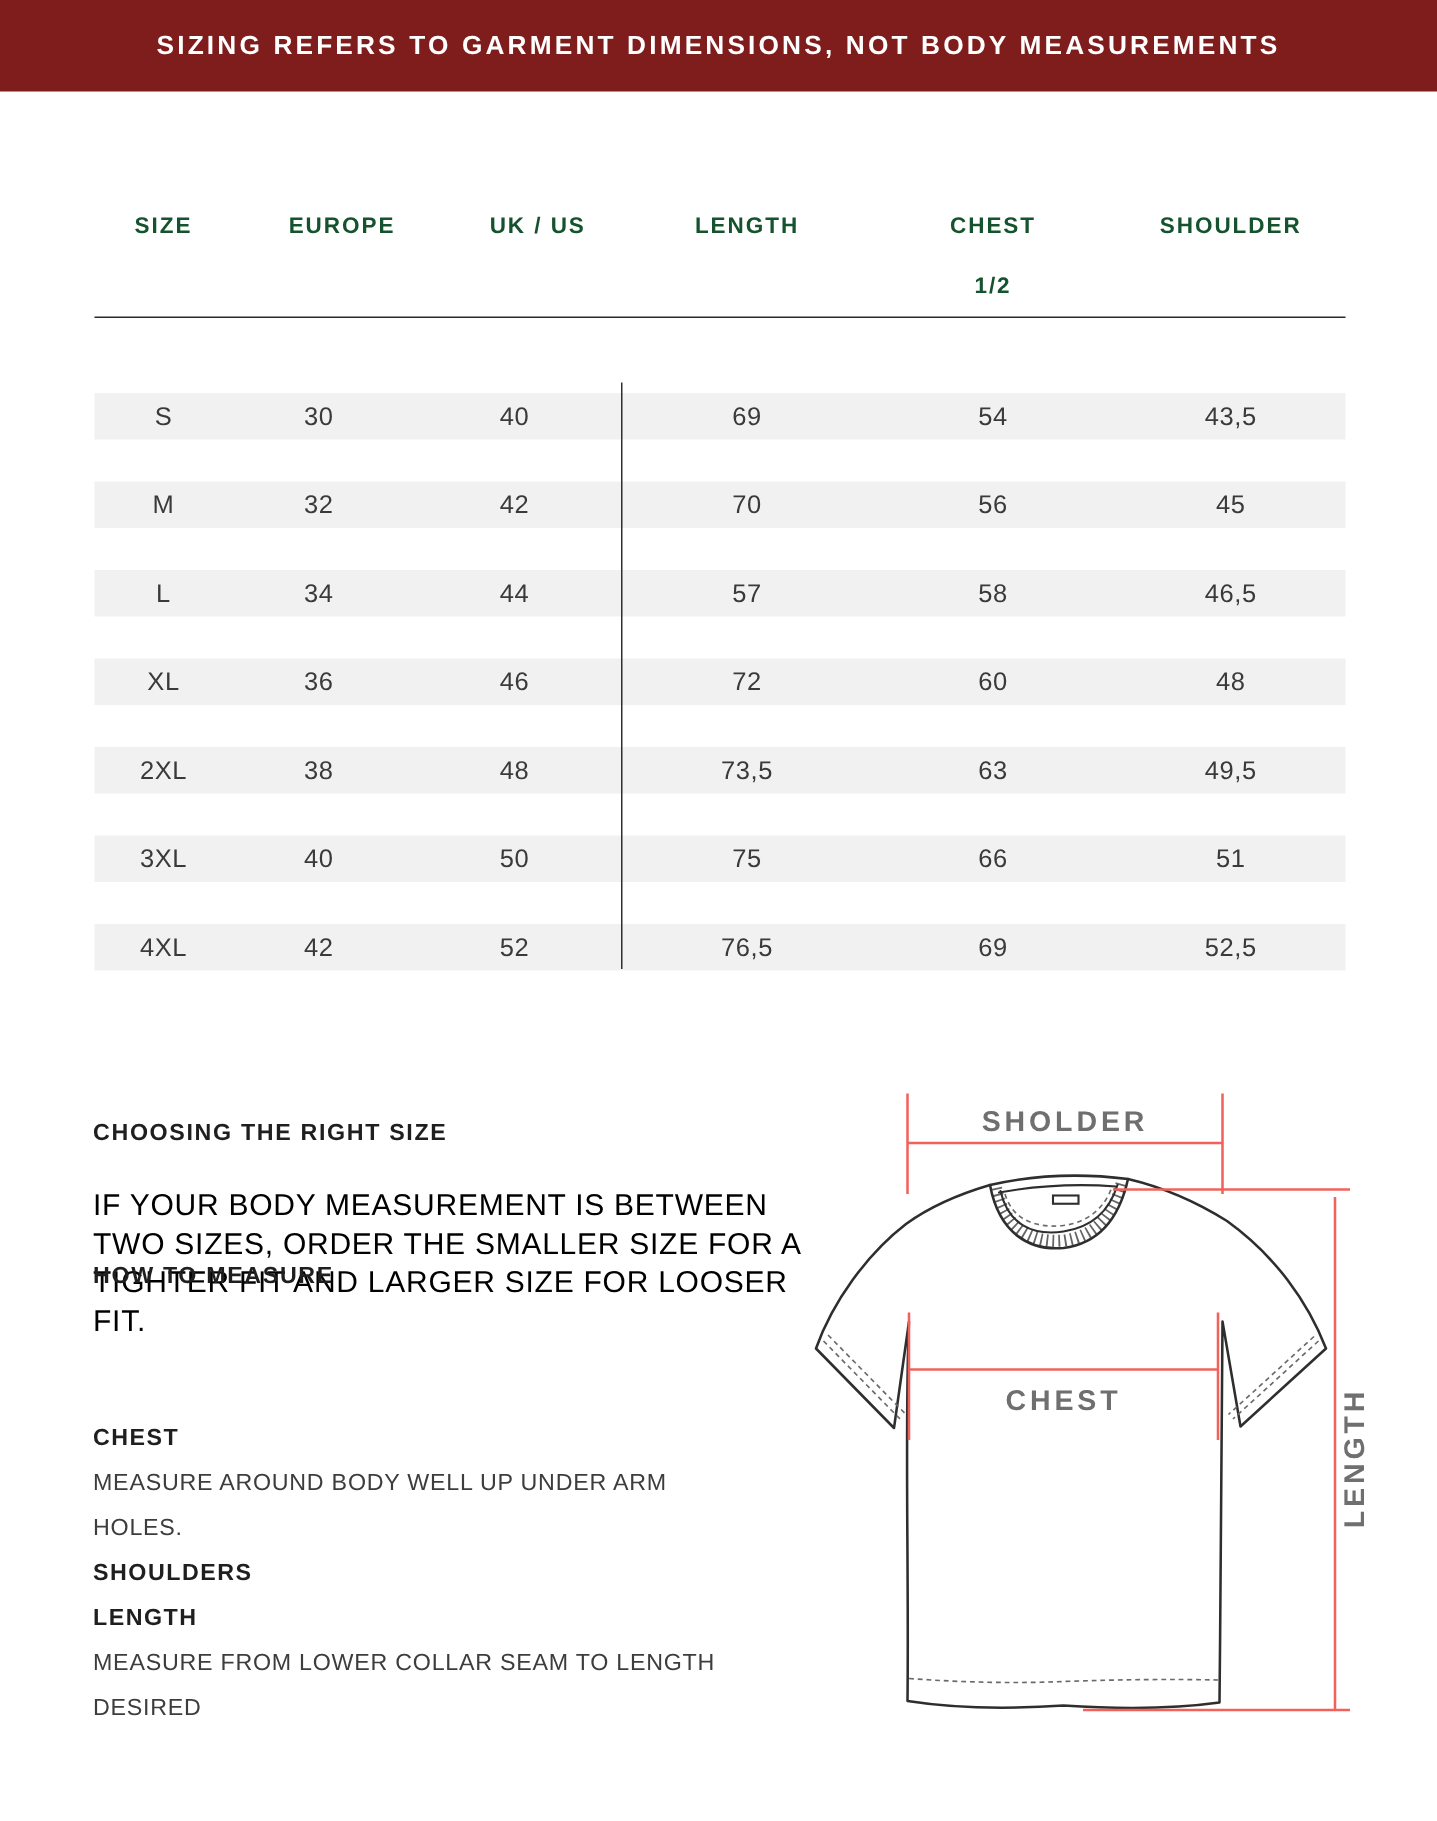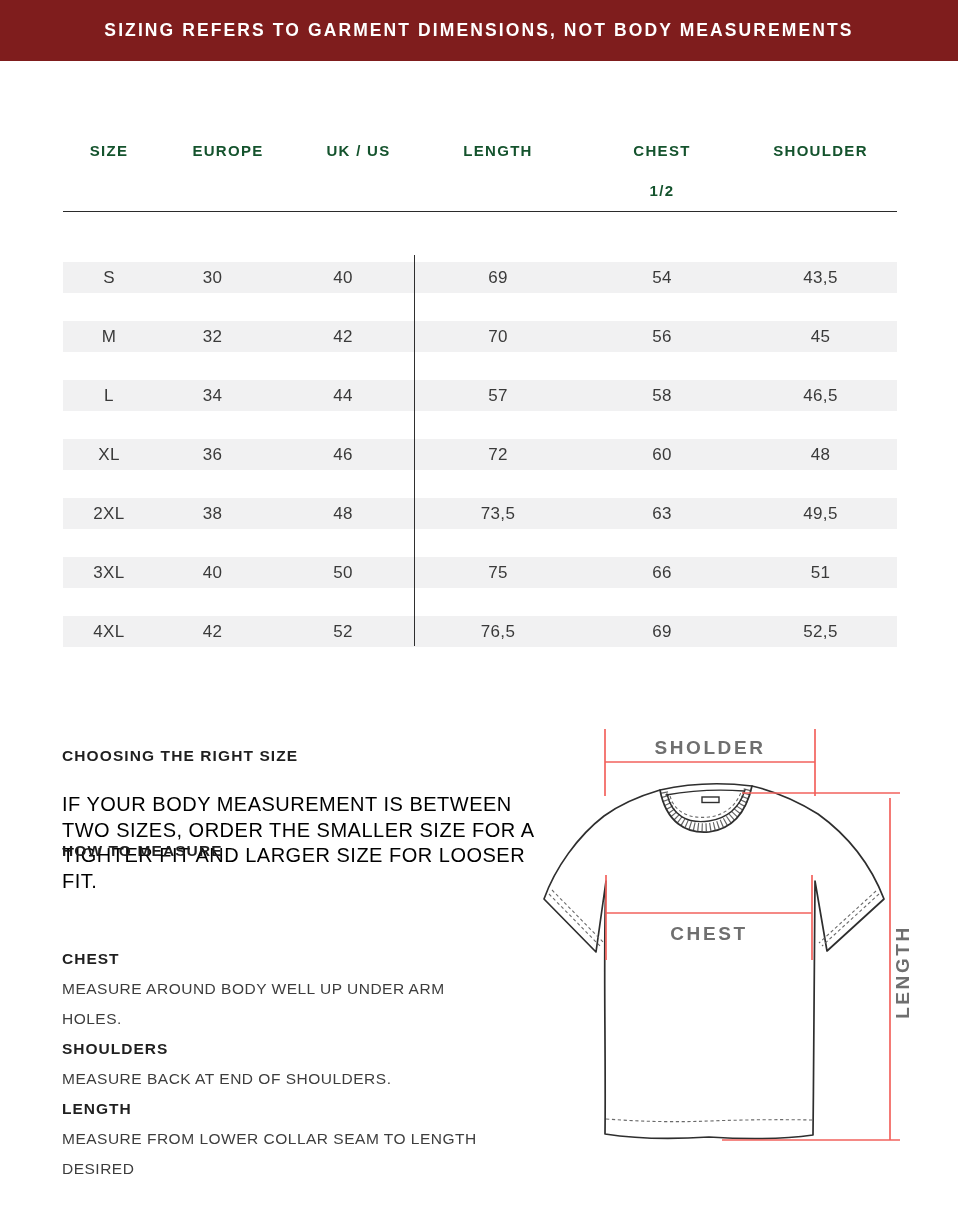--- a/index.html
+++ b/index.html
@@ -164,21 +164,20 @@
   <div class="divider"></div>
 
   <div class="sec-title choosing-title">CHOOSING THE RIGHT SIZE</div>
   <div class="para">IF YOUR BODY MEASUREMENT IS BETWEEN TWO SIZES, ORDER THE SMALLER SIZE FOR A TIGHTER FIT AND LARGER SIZE FOR LOOSER FIT.</div>
 
   <div class="sec-title howto-title">HOW TO MEASURE</div>
   <div class="measure">
     <div class="mlabel">CHEST</div>
     <div class="mtext">MEASURE AROUND BODY WELL UP UNDER ARM HOLES.</div>
     <div class="mlabel">SHOULDERS</div>
-    <div class="mtext">MEASURE BACK AT END OF SHOULDERS.</div>
     <div class="mlabel">LENGTH</div>
     <div class="mtext">MEASURE FROM LOWER COLLAR SEAM TO LENGTH DESIRED</div>
   </div>
 
   <svg class="diagram" viewBox="0 0 438 470" xmlns="http://www.w3.org/2000/svg">
 
     <g>
       <path class="outline" d="
         M 140,80
         Q 106,90 84,106

